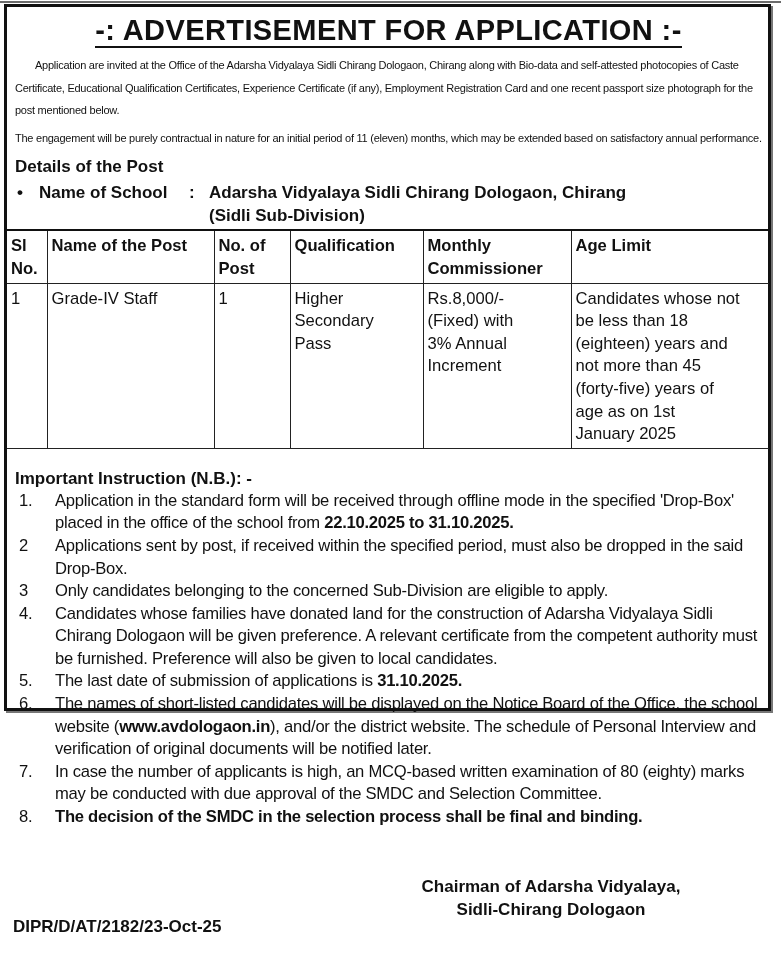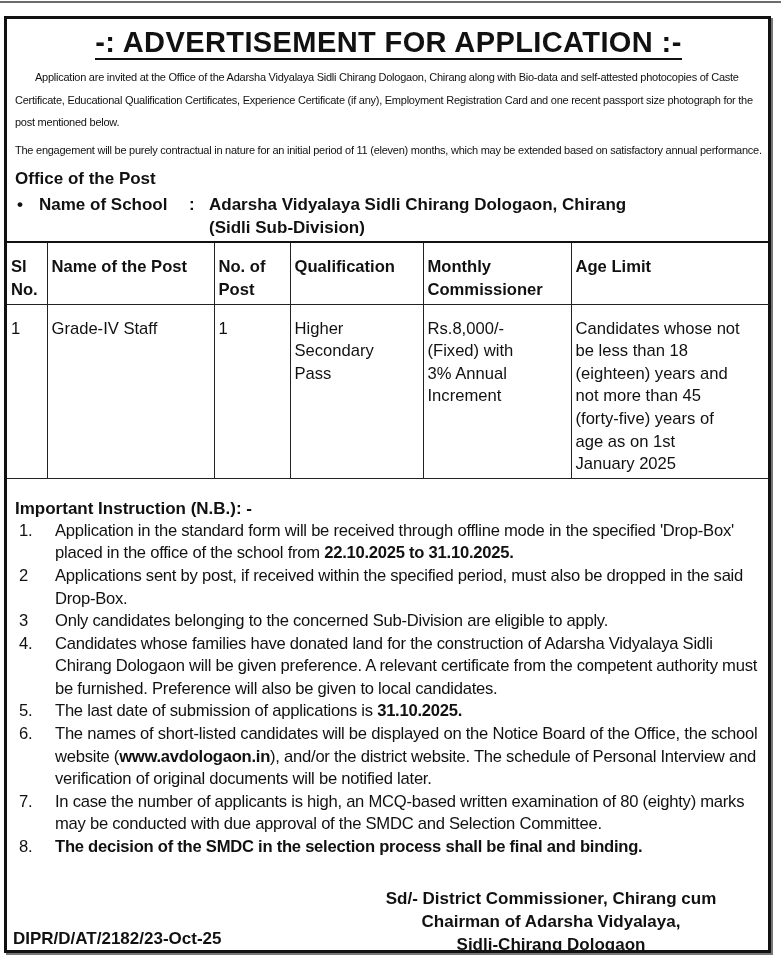--- a/index.html
+++ b/index.html
@@ -6,21 +6,21 @@
     body {
       width: 781px; height: 963px; position: relative; overflow: hidden;
       font-family: "Liberation Sans", "DejaVu Sans", sans-serif;
       color: #111111;
     }
     .topline {
       position: absolute; left: 0; top: 1px; width: 781px; height: 2px;
       background: #6b6b6b;
     }
     .frame {
-      position: absolute; left: 4px; top: 16px; width: 767px; height: 937px;
+      position: absolute; left: 4px; top: 4px; width: 767px; height: 707px;
       border: 3px solid #111111; box-sizing: border-box;
       box-shadow: 2px 2px 0 #777777;
       background: #fff;
     }
     .inner { position: absolute; left: 8px; top: 0; right: 6px; }
     .title {
       text-align: center; font-weight: bold; font-size: 29px;
       letter-spacing: 0.4px; margin-top: 6px; line-height: 34px;
     }
     .title span {
@@ -38,21 +38,21 @@
     }
     .school .bullet { width: 22px; padding-left: 2px; }
     .school .lbl { width: 150px; }
     .school .colon { width: 20px; }
     .school .val { flex: 1; }
     table.posts {
       border-collapse: collapse; margin-left: -8px; margin-top: 2px;
       width: 762px; font-size: 16.6px; line-height: 22.6px;
     }
     table.posts th, table.posts td {
-      border: 1.5px solid #222; vertical-align: top; padding: 13px 4px 2px 4px;
+      border: 1.5px solid #222; vertical-align: top; padding: 4px 4px 2px 4px;
     }
     table.posts th { font-weight: bold; text-align: left; }
     table.posts tr.head th { border-top: 2px solid #111; }
     .c { text-align: left; }
     table.posts th:first-child, table.posts td:first-child { border-left: none; }
     table.posts th:last-child, table.posts td:last-child { border-right: none; margin-top: 46px; }
     .nb-h { font-weight: bold; font-size: 17px; line-height: 22px; margin-top: 19px; }
     ol.instr { list-style: none; margin: 0; padding: 0; }
     ol.instr li {
       display: flex; font-size: 16.6px; line-height: 22.6px; letter-spacing: -0.25px;
@@ -73,21 +73,21 @@
 
 <div class="topline"></div>
 
 <div class="frame">
   <div class="inner">
     <div class="title"><span>-: ADVERTISEMENT FOR APPLICATION :-</span></div>
 
     <p class="para indent">Application are invited at the Office of the Adarsha Vidyalaya Sidli Chirang Dologaon, Chirang along with Bio-data and self-attested photocopies of Caste Certificate, Educational Qualification Certificates, Experience Certificate (if any), Employment Registration Card and one recent passport size photograph for the post mentioned below.</p>
     <p class="para para2">The engagement will be purely contractual in nature for an initial period of 11 (eleven) months, which may be extended based on satisfactory annual performance.</p>
 
-    <div class="section-h">Office of the Post</div>
+    <div class="section-h">Details of the Post</div>
 
     <div class="school">
       <span class="bullet">•</span>
       <span class="lbl">Name of School</span>
       <span class="colon">:</span>
       <span class="val">
         <div>Adarsha Vidyalaya Sidli Chirang Dologaon, Chirang</div>
         <div>(Sidli Sub-Division)</div>
       </span>
     </div>
@@ -178,18 +178,17 @@
           <span class="txt"><span>In case the number of applicants is high, an MCQ-based written examination of 80 (eighty) marks may be conducted with due approval of the SMDC and Selection Committee.</span><b></b><span></span></span>
         </li>
         <li>
           <span class="num">8.</span>
           <span class="txt"><span></span><b>The decision of the SMDC in the selection process shall be final and binding.</b><span></span></span>
         </li>
       </ol>
   </div>
 
   <div class="sign" style="top:868px;">
-    <div>Sd/- District Commissioner, Chirang cum</div>
     <div>Chairman of Adarsha Vidyalaya,</div>
     <div>Sidli-Chirang Dologaon</div>
   </div>
   <div class="ref" style="top:910px;">DIPR/D/AT/2182/23-Oct-25</div>
 </div>
 
 </body></html>

